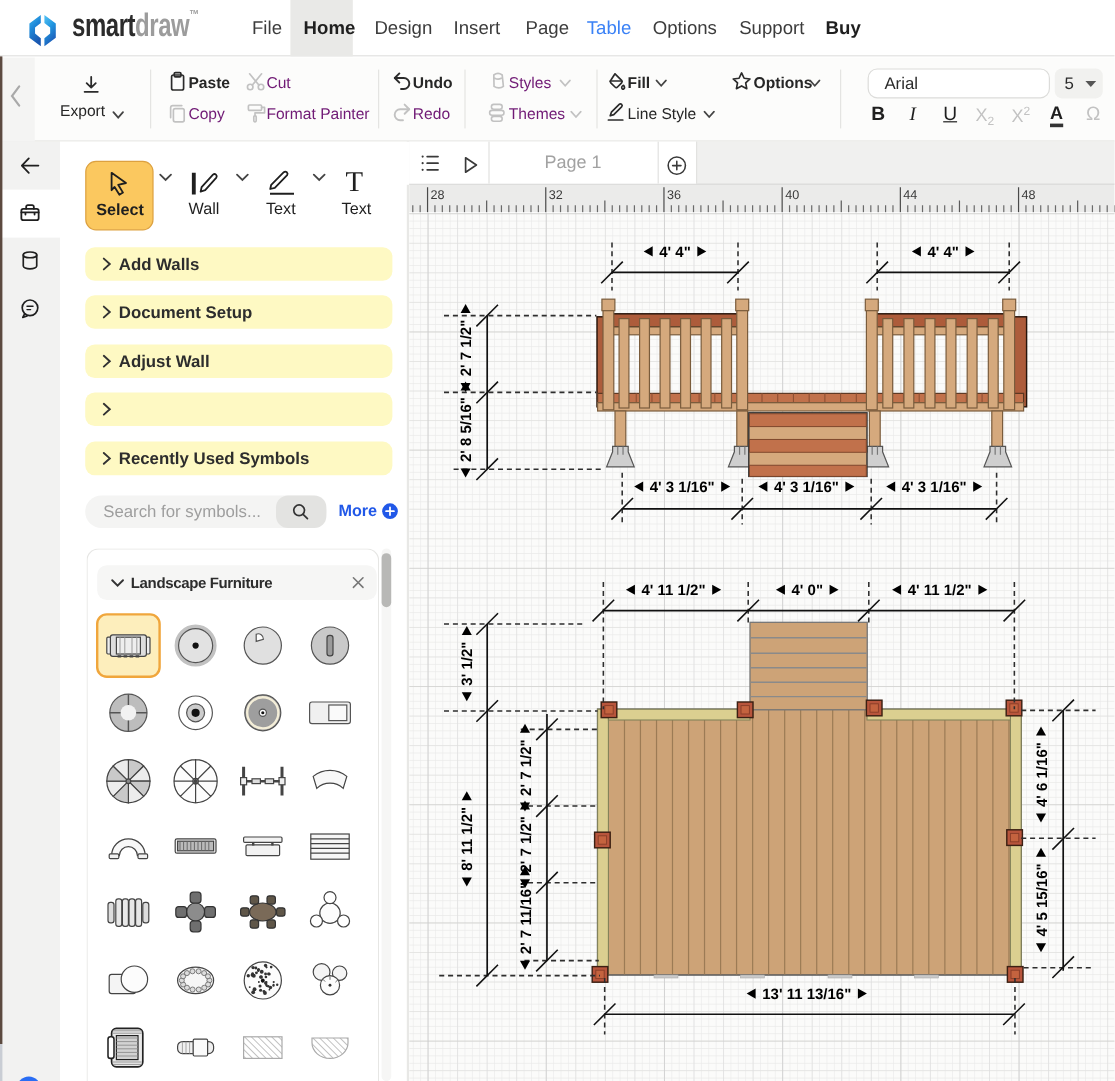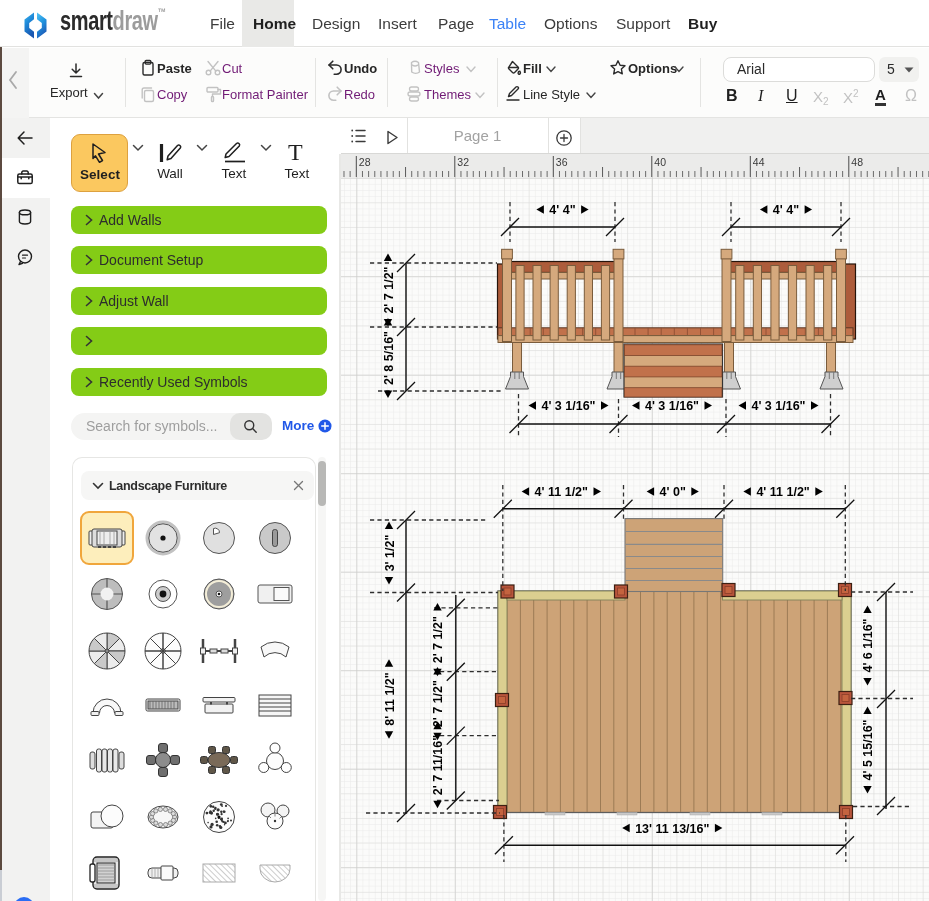--- a/index.html
+++ b/index.html
@@ -1,22 +1,22 @@
 <!DOCTYPE html>
 <html><head><meta charset="utf-8"><style>
 *{margin:0;padding:0;box-sizing:border-box}
 body{font-family:"Liberation Sans",sans-serif;background:#fff}
 #app{position:relative;width:929px;height:901px;overflow:hidden;background:#fff}
 .abs{position:absolute}
 svg{display:block}
 .mitem{position:absolute;top:0;height:47px;line-height:47px;font-size:15.5px;color:#3c3c3c}
 .tbtxt{font-size:13px;color:#262626}
 .tbgrey{font-size:13px;color:#701a75}
-.acc{position:absolute;left:71px;width:256px;height:28px;background:#84cc16;border-radius:8px;
- font-size:14px;font-weight:400;color:#2d2d2d;line-height:28px}
+.acc{position:absolute;left:71px;width:256px;height:28px;background:#fef9c3;border-radius:8px;
+ font-size:14px;font-weight:700;color:#2d2d2d;line-height:28px}
 .acc .chev{position:absolute;left:14px;top:8px}
 .acc .lbl{position:absolute;left:28px;top:0}
 .toollbl{position:absolute;font-size:13.5px;color:#1f1f1f;text-align:center;width:60px}
 </style></head><body>
 <div id="app">
 
 <div class="abs" style="left:0;top:0;width:929px;height:47px;background:#fff;border-bottom:1px solid #e2e2e0"></div>
 <div class="abs" style="left:242px;top:0;width:52px;height:47px;background:#e9e9e7"></div>
 <svg class="abs" style="left:22px;top:12px" width="27" height="27" viewBox="0 0 27 27">
 <defs>

